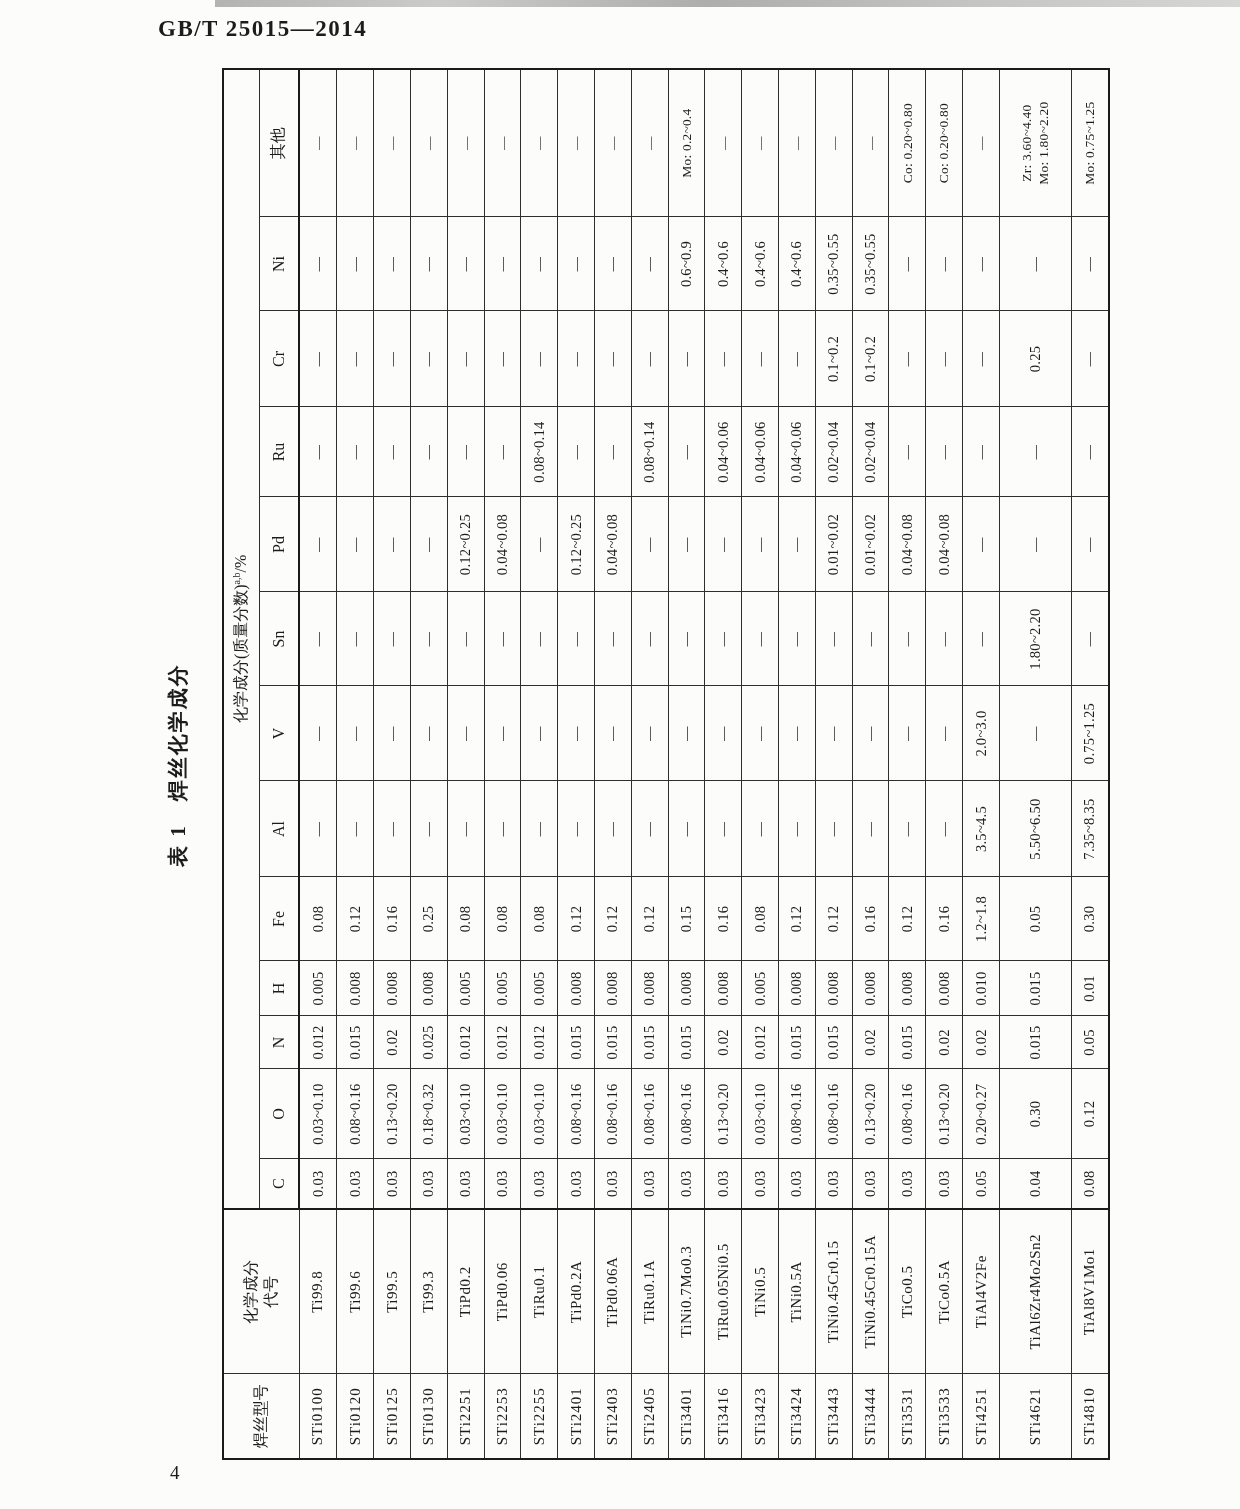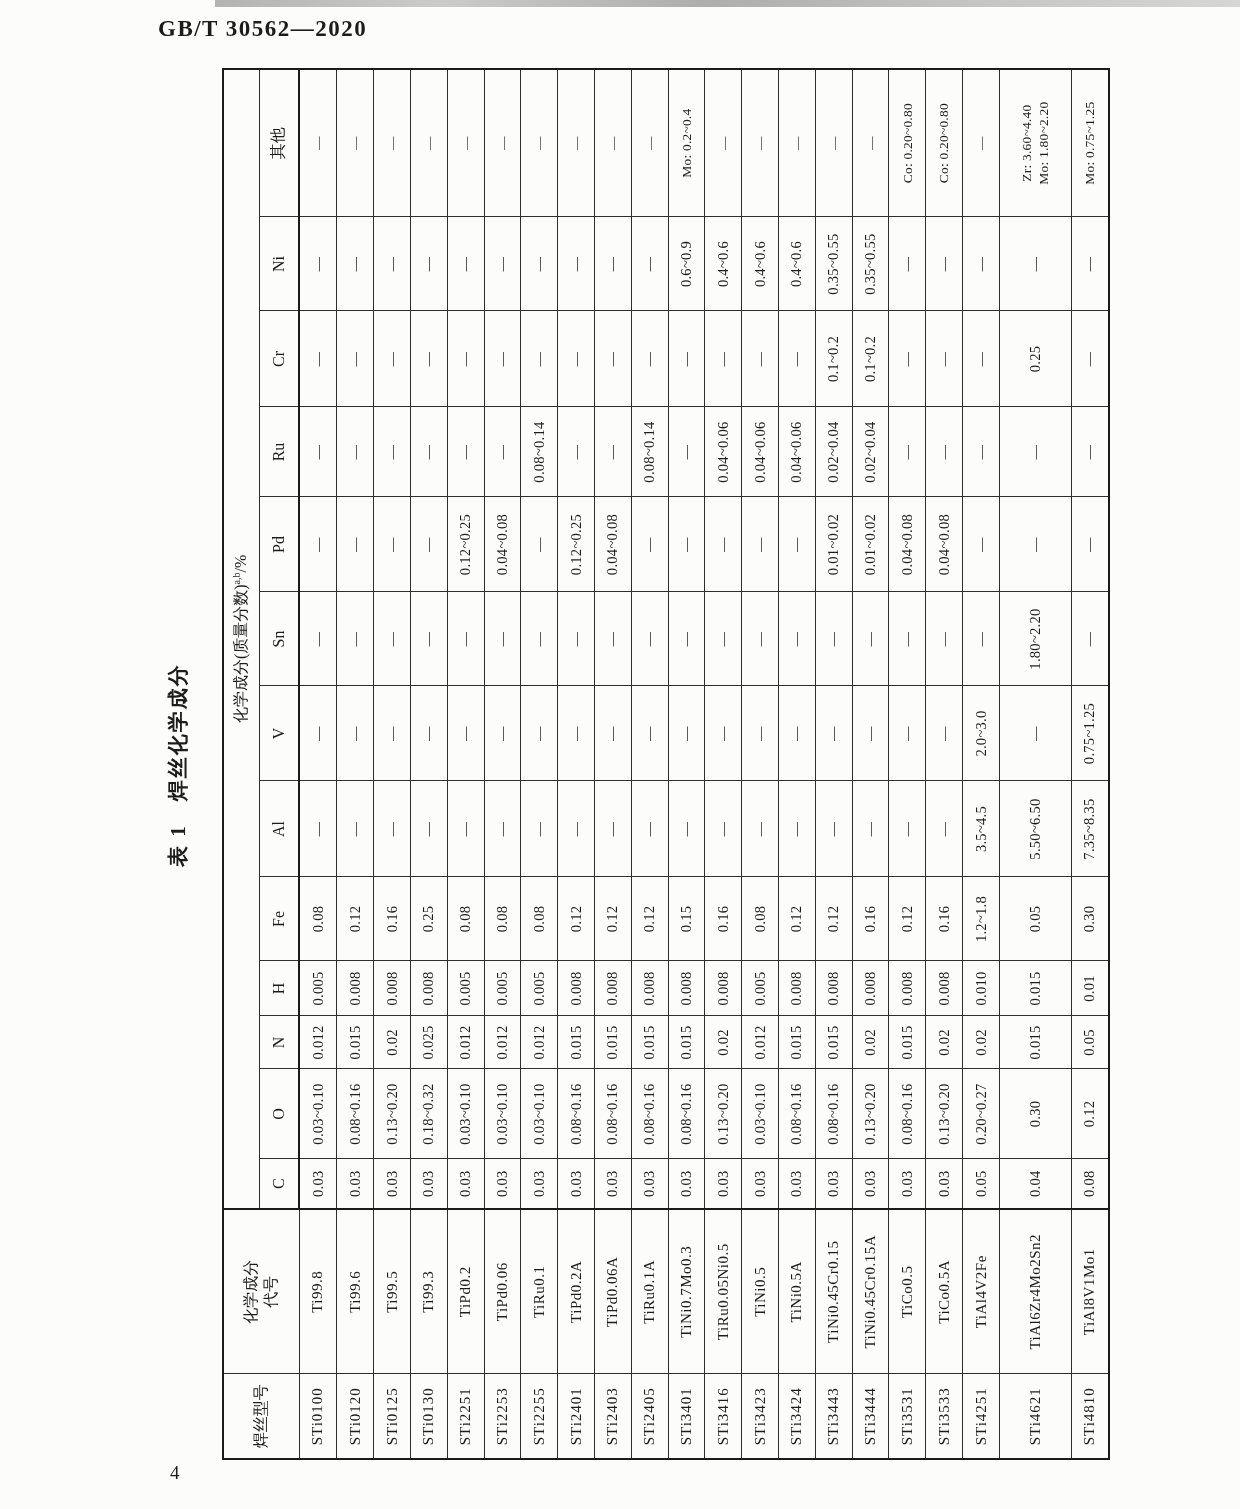--- a/index.html
+++ b/index.html
@@ -32,21 +32,21 @@
   td.code-cell{border-right:2px solid #1b1b1b;font-size:15px;letter-spacing:.5px;}
   td.other-cell{white-space:pre-line;font-size:13.5px;letter-spacing:.2px;line-height:1.3;}
 </style>
 </head>
 <body>
 
 <div class="page">
 
   <div class="scan-artifact-top"></div>
 
-  <div class="std-number">GB/T 30562—2020</div>
+  <div class="std-number">GB/T 25015—2014</div>
 
   <div class="table-title-rot">表 1　焊丝化学成分</div>
 
   <div class="table-rot">
     <table>
       <colgroup>
         <col style="width:85px">
           <col style="width:165px">
           <col style="width:50px">
         <col style="width:90px">

